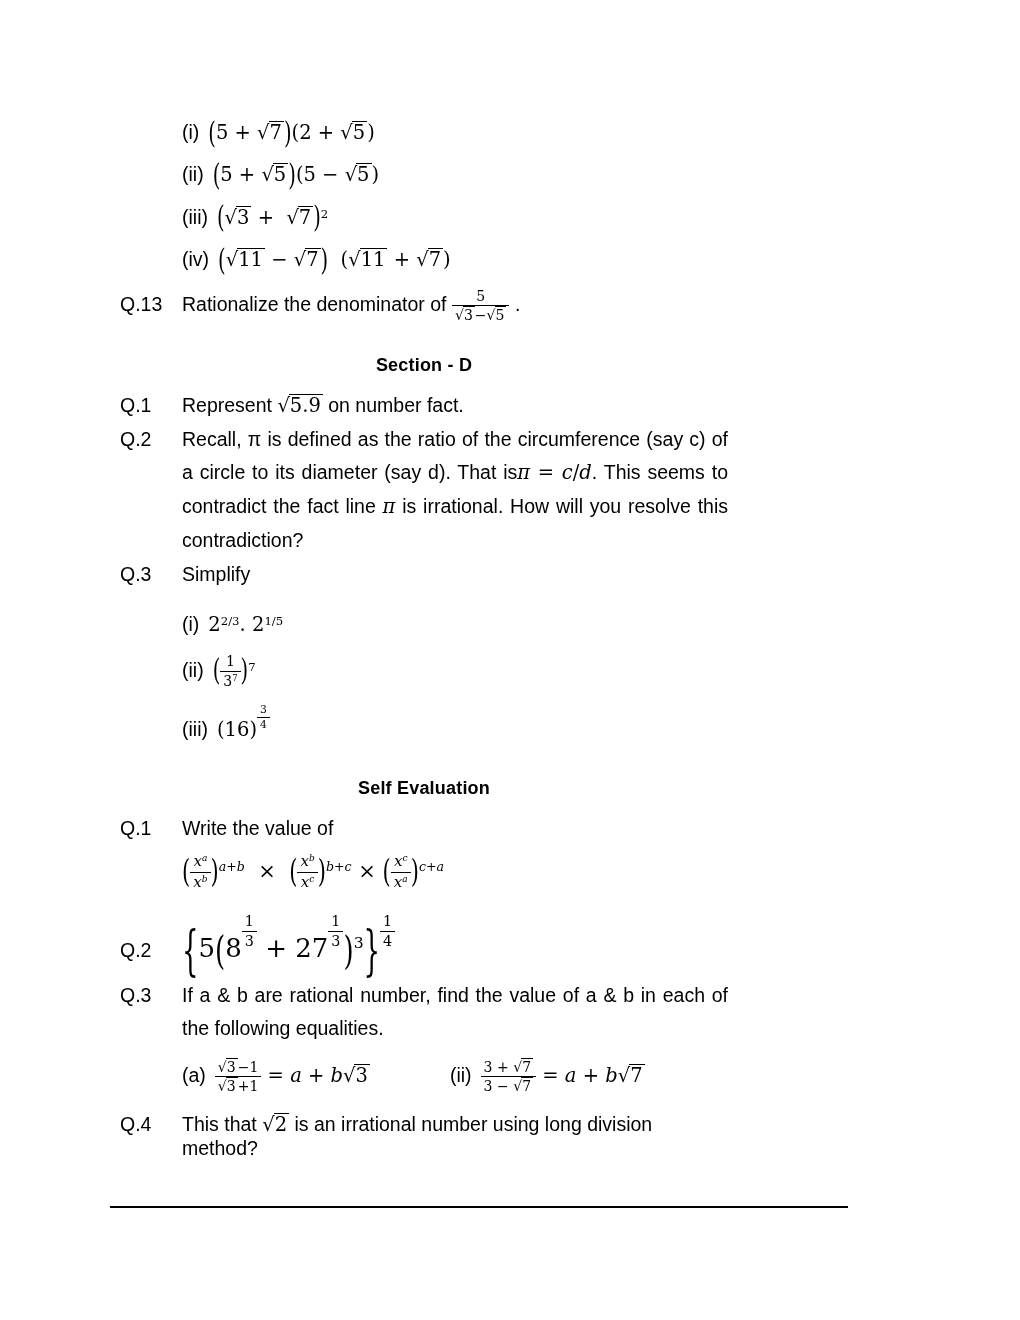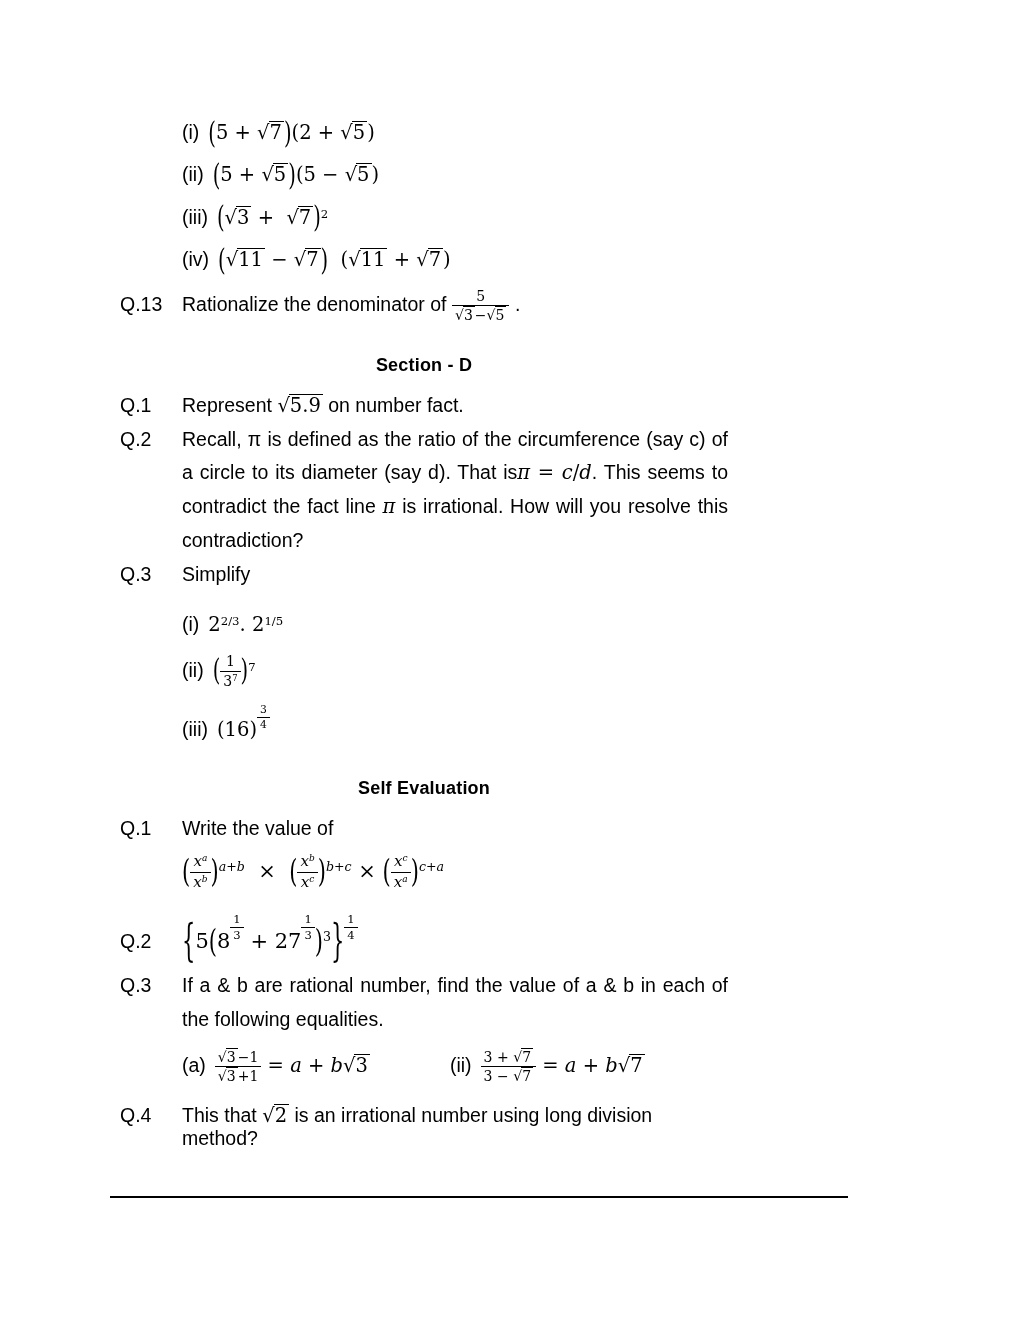--- a/index.html
+++ b/index.html
@@ -24,21 +24,21 @@
   .frac{display:inline-block;text-align:center;vertical-align:middle;font-size:0.72em;line-height:1.3;}
   .fnum,.fden{display:block;padding:0 3px;}
   .fden{border-top:1.4px solid #000;}
   .sqrt{white-space:nowrap;}
   .vinc{display:inline-block;border-top:1.4px solid #000;padding:0 2px 0 1px;margin-left:-1px;line-height:1.15;}
   .math sup{font-size:0.6em;vertical-align:0.55em;line-height:0;}
   .math sup .frac{font-size:0.92em;vertical-align:0.15em;}
   .bigd{display:inline-block;transform:scaleY(1.5);vertical-align:middle;line-height:1;}
   .bigb{display:inline-block;transform:scaleY(2.1);vertical-align:middle;line-height:1;}
   .display-math{margin:12px 0 0 62px;font-size:21px;line-height:1.2;}
-  .big-math{font-size:21px;}
+  .big-math{font-size:26px;}
   .parts-row{display:flex;align-items:baseline;margin:12px 0 0 62px;}
   .part{margin-right:80px;white-space:nowrap;}
   .mt4{margin-top:4px;}  .mt6{margin-top:6px;}  .mt12{margin-top:24px;}
   .mt16{margin-top:16px;} .mt18{margin-top:18px;} .mt20{margin-top:20px;}
   .bottom-rule{height:2px;background:#000;width:800px;margin:46px 0 0 -10px;}
 </style>
 </head>
 <body>
 
 <div class="page">

